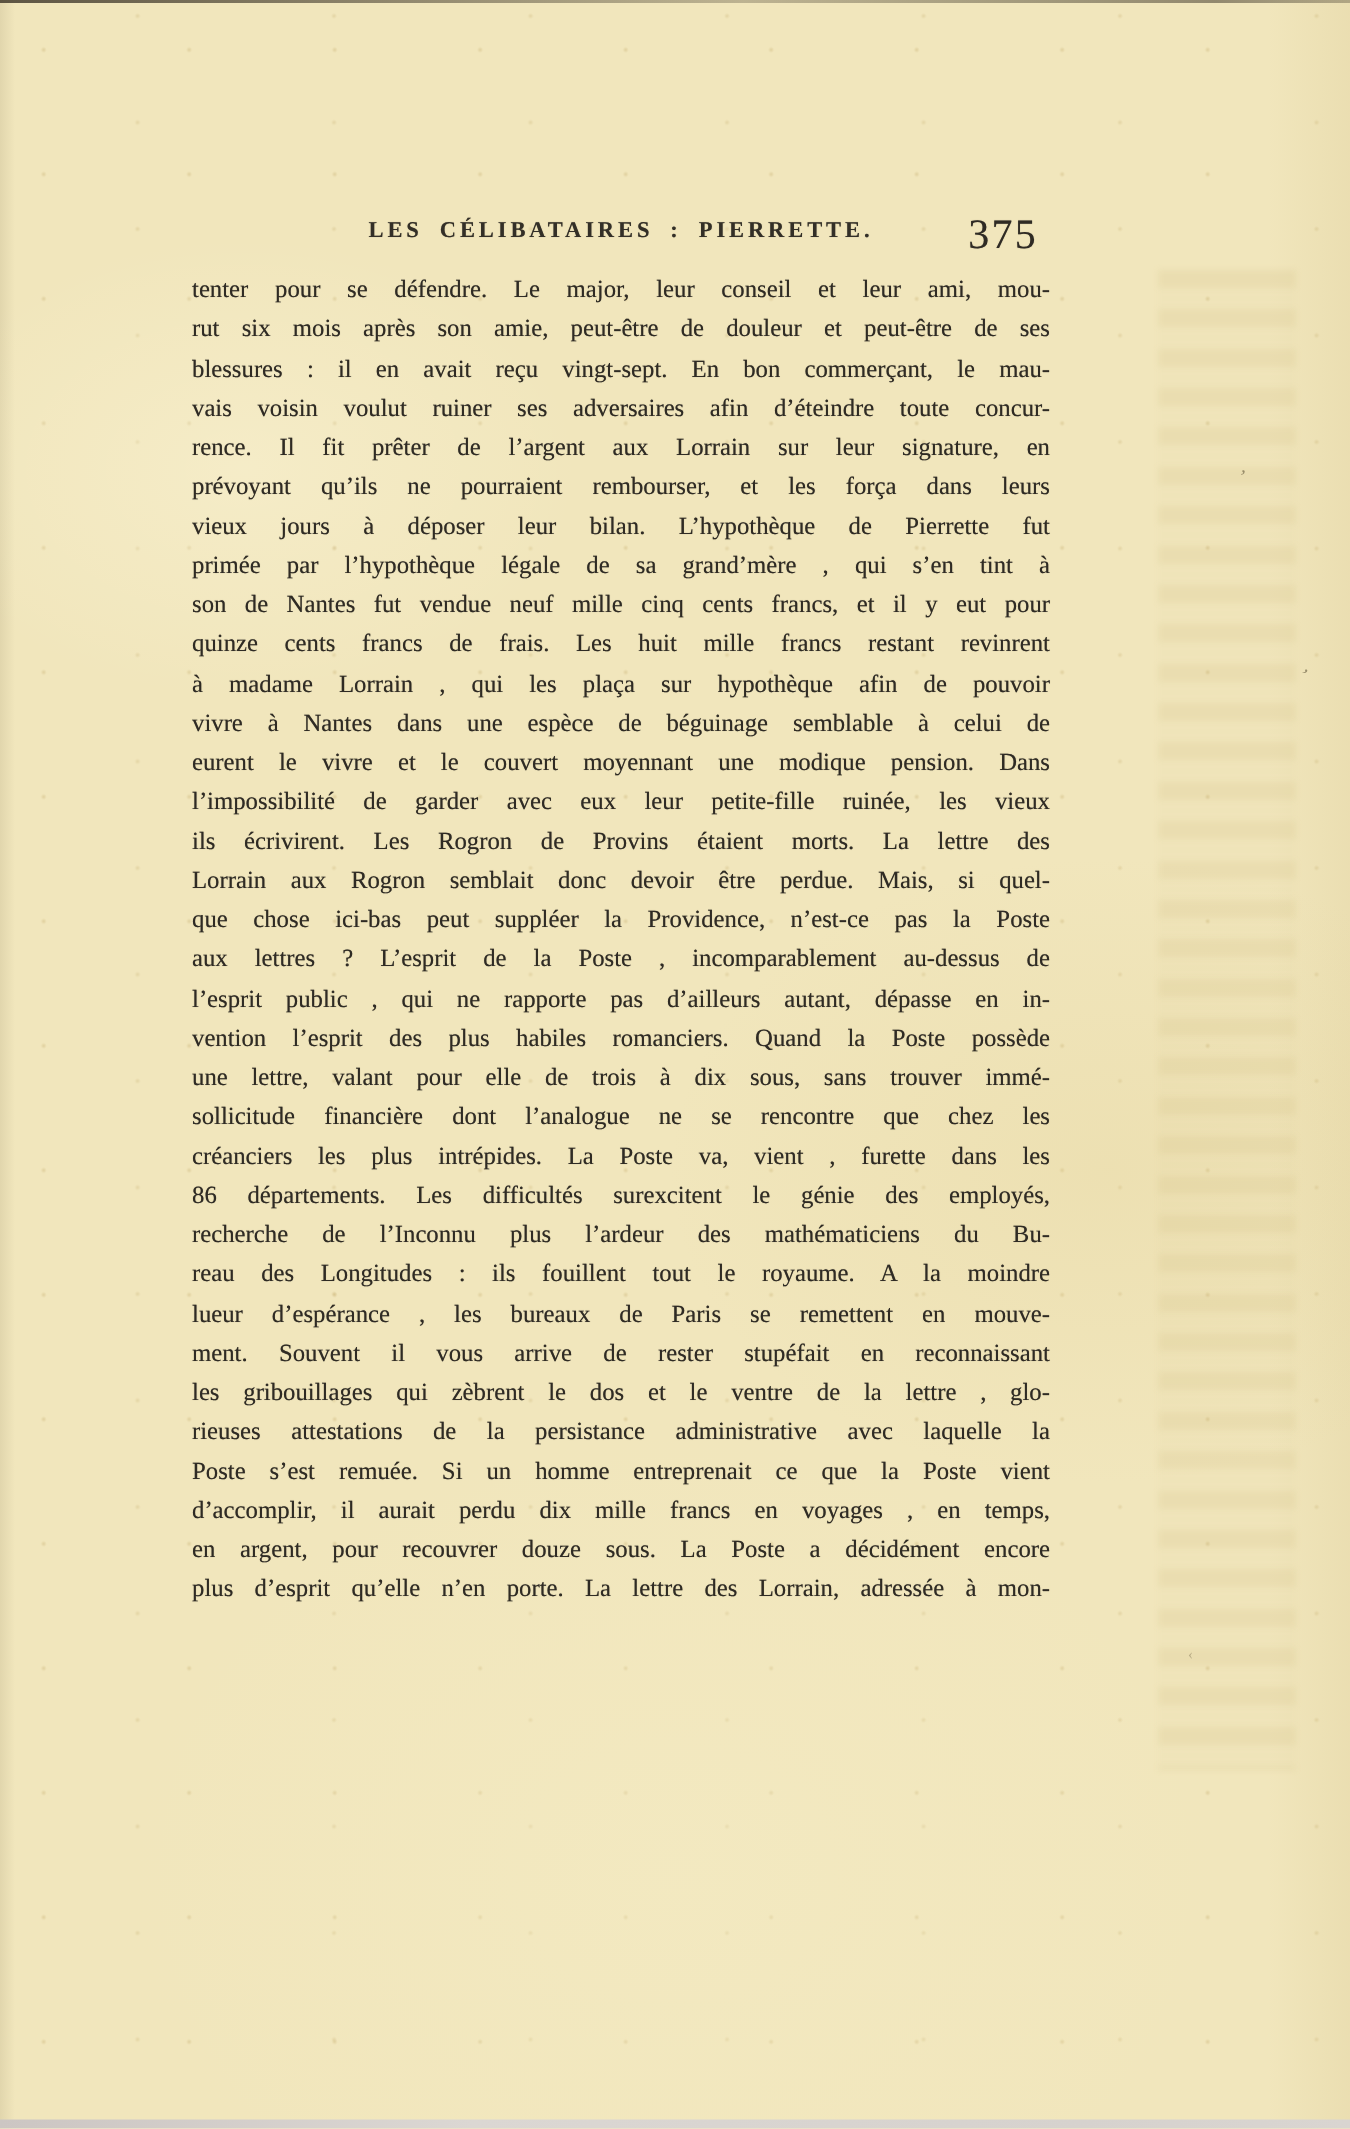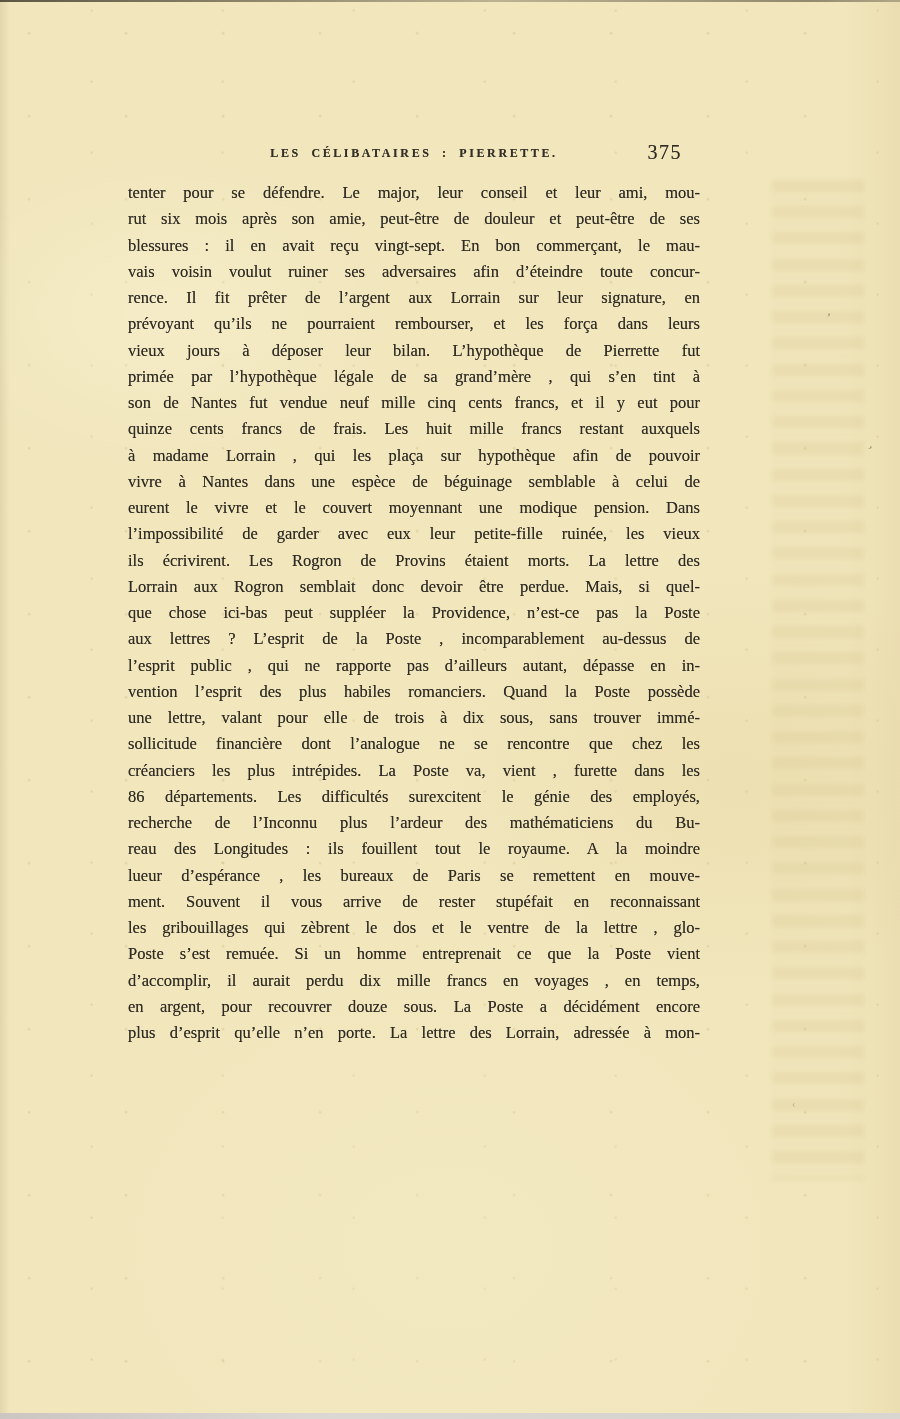--- a/index.html
+++ b/index.html
@@ -40,32 +40,32 @@
   .header {
     position: absolute;
     top: 146px;
     left: 128px;
     width: 572px;
     height: 26px;
   }
   .running-title {
     display: block;
     text-align: center;
-    font-size: 12px;
+    font-size: 15px;
     font-weight: bold;
     letter-spacing: 2.6px;
     word-spacing: 5px;
     color: #332f27;
     text-shadow: 0 0 0.5px rgba(51,47,39,0.55);
   }
   .folio {
     position: absolute;
     top: -5px;
-    right: 18px;
-    font-size: 20px;
+    right: 8px;
+    font-size: 28px;
     letter-spacing: 1.5px;
     color: #2f2b24;
     text-shadow: 0 0 0.5px rgba(47,43,36,0.5);
   }
   .body-text {
     position: absolute;
     top: 180px;
     left: 128px;
     width: 572px;
   }
@@ -117,40 +117,41 @@
   <div class="body-text">
       <div class="line">tenter pour se défendre. Le major, leur conseil et leur ami, mou-</div>
       <div class="line">rut six mois après son amie, peut-être de douleur et peut-être de ses</div>
       <div class="line">blessures : il en avait reçu vingt-sept. En bon commerçant, le mau-</div>
       <div class="line">vais voisin voulut ruiner ses adversaires afin d’éteindre toute concur-</div>
       <div class="line">rence. Il fit prêter de l’argent aux Lorrain sur leur signature, en</div>
       <div class="line">prévoyant qu’ils ne pourraient rembourser, et les força dans leurs</div>
       <div class="line">vieux jours à déposer leur bilan. L’hypothèque de Pierrette fut</div>
       <div class="line">primée par l’hypothèque légale de sa grand’mère , qui s’en tint à</div>
       <div class="line">son de Nantes fut vendue neuf mille cinq cents francs, et il y eut pour</div>
-      <div class="line">quinze cents francs de frais. Les huit mille francs restant auxquels</div>
+      <div class="line">quinze cents francs de frais. Les huit mille francs restant revinrent</div>
       <div class="line">à madame Lorrain , qui les plaça sur hypothèque afin de pouvoir</div>
       <div class="line">vivre à Nantes dans une espèce de béguinage semblable à celui de</div>
       <div class="line">eurent le vivre et le couvert moyennant une modique pension. Dans</div>
       <div class="line">l’impossibilité de garder avec eux leur petite-fille ruinée, les vieux</div>
       <div class="line">ils écrivirent. Les Rogron de Provins étaient morts. La lettre des</div>
       <div class="line">Lorrain aux Rogron semblait donc devoir être perdue. Mais, si quel-</div>
       <div class="line">que chose ici-bas peut suppléer la Providence, n’est-ce pas la Poste</div>
       <div class="line">aux lettres ? L’esprit de la Poste , incomparablement au-dessus de</div>
       <div class="line">l’esprit public , qui ne rapporte pas d’ailleurs autant, dépasse en in-</div>
       <div class="line">vention l’esprit des plus habiles romanciers. Quand la Poste possède</div>
       <div class="line">une lettre, valant pour elle de trois à dix sous, sans trouver immé-</div>
       <div class="line">sollicitude financière dont l’analogue ne se rencontre que chez les</div>
       <div class="line">créanciers les plus intrépides. La Poste va, vient , furette dans les</div>
       <div class="line">86 départements. Les difficultés surexcitent le génie des employés,</div>
       <div class="line">recherche de l’Inconnu plus l’ardeur des mathématiciens du Bu-</div>
       <div class="line">reau des Longitudes : ils fouillent tout le royaume. A la moindre</div>
       <div class="line">lueur d’espérance , les bureaux de Paris se remettent en mouve-</div>
       <div class="line">ment. Souvent il vous arrive de rester stupéfait en reconnaissant</div>
       <div class="line">les gribouillages qui zèbrent le dos et le ventre de la lettre , glo-</div>
+      <div class="line">rieuses attestations de la persistance administrative avec laquelle la</div>
       <div class="line">Poste s’est remuée. Si un homme entreprenait ce que la Poste vient</div>
       <div class="line">d’accomplir, il aurait perdu dix mille francs en voyages , en temps,</div>
       <div class="line">en argent, pour recouvrer douze sous. La Poste a décidément encore</div>
       <div class="line">plus d’esprit qu’elle n’en porte. La lettre des Lorrain, adressée à mon-</div>
     </div>
 
   <div class="showthrough"></div>
   <span class="speck speck-1">’</span>
   <span class="speck speck-2">’</span>
   <span class="speck speck-3">‹</span>

